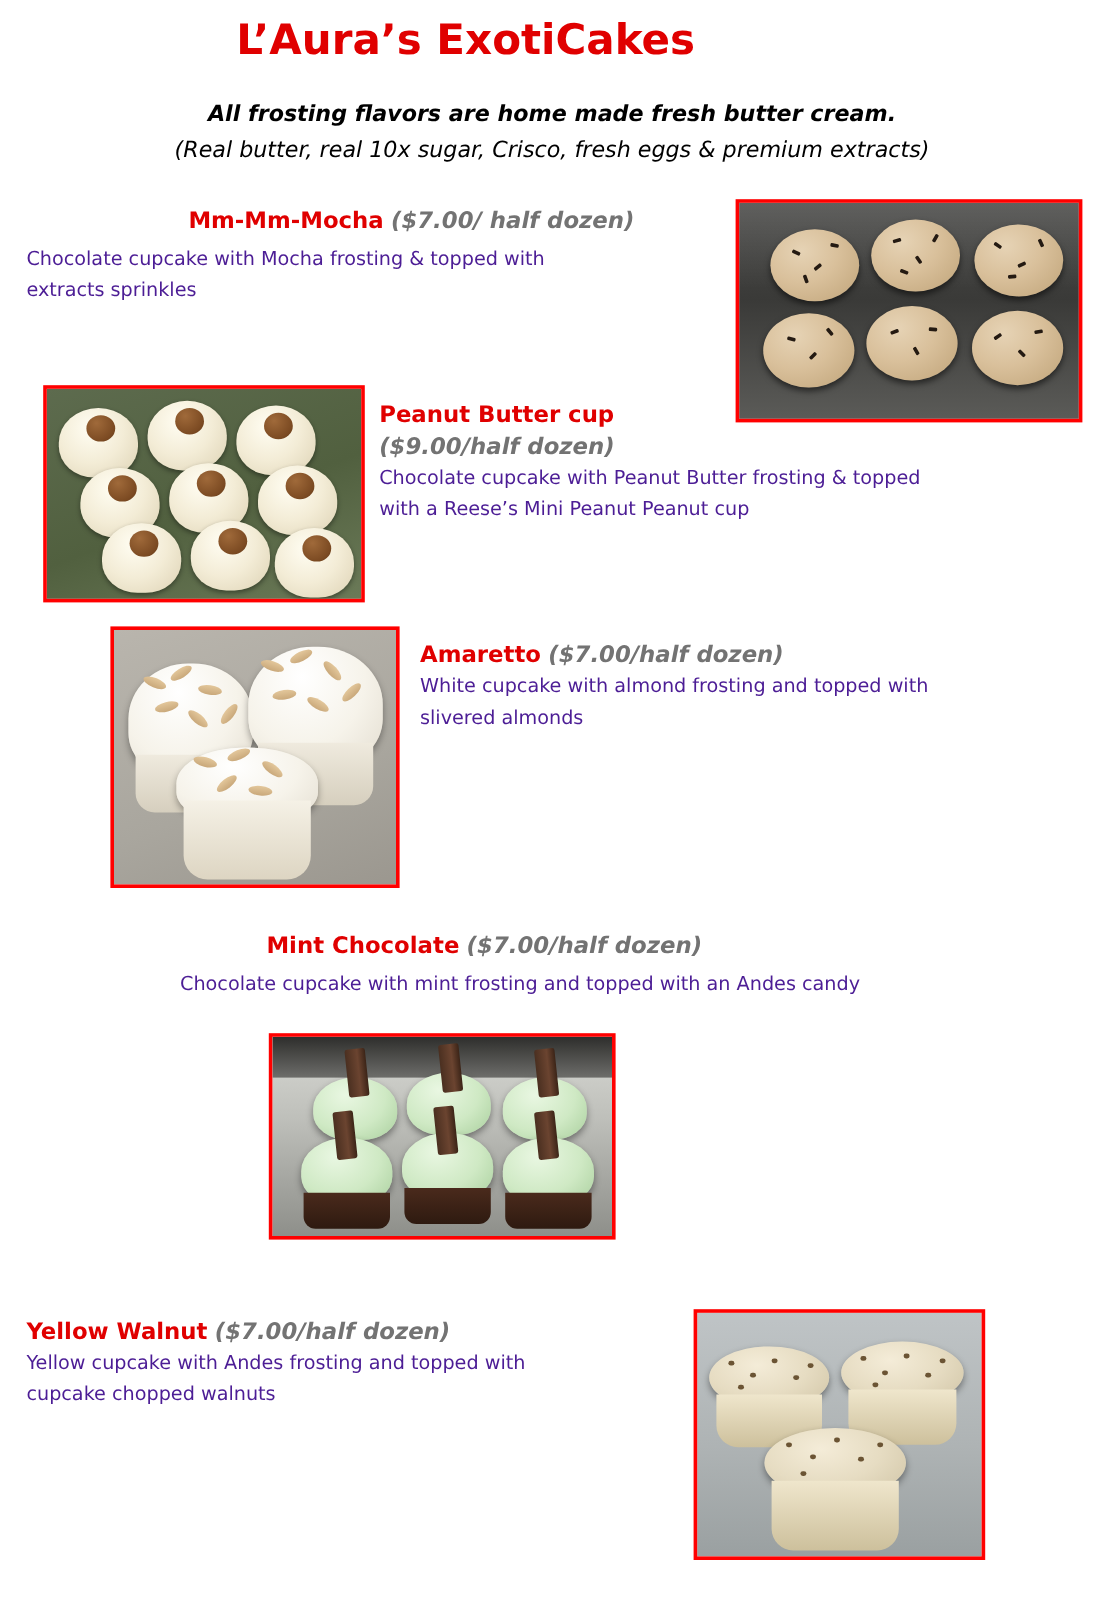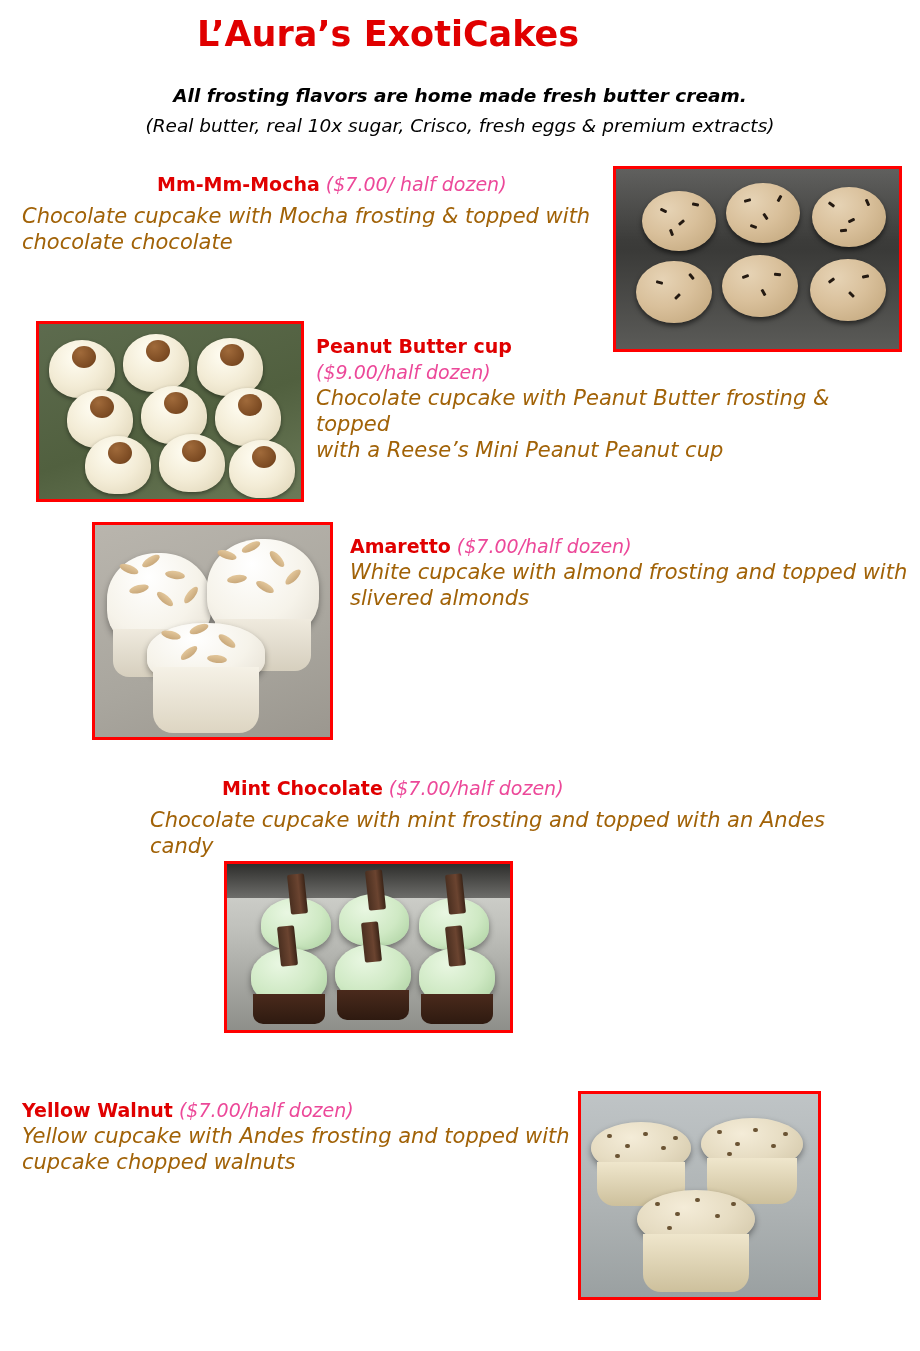--- a/index.html
+++ b/index.html
@@ -57,29 +57,28 @@
     font-style: italic;
     color: #000;
   }
 
   
   .flavor-name {
     color: #e00000;
     font-weight: bold;
   }
   .flavor-price {
-    color: #ec4899;
+    color: #737373;
     font-style: italic;
-    font-weight: normal;
+    font-weight: bold;
   }
   .desc {
-    font-size: 21px;
+    font-size: 16px;
     line-height: 26px;
-    color: #a16207;
-    font-style: italic;
+    color: #4c1d95;
   }
   .head-line {
     font-size: 19px;
     line-height: 26px;
   }
 
   
   .photo {
     position: absolute;
     border: 3px solid #ff0000;
@@ -182,21 +181,21 @@
   <div class="title">L’Aura’s ExotiCakes</div>
   <div class="subtitle1">All frosting flavors are home made fresh butter cream.</div>
   <div class="subtitle2">(Real butter, real 10x sugar, Crisco, fresh eggs &amp; premium extracts)</div>
 
   <div style="position:absolute; top:171px; left:22px; width:570px;">
     <div class="head-line" style="padding-left:135px;">
       <span class="flavor-name">Mm-Mm-Mocha</span>
       <span class="flavor-price" style="font-size:19px;">($7.00/ half dozen)</span>
     </div>
     <div class="desc" style="margin-top:6px;">Chocolate cupcake with Mocha frosting &amp; topped with</div>
-    <div class="desc">chocolate chocolate</div>
+    <div class="desc">extracts sprinkles</div>
   </div>
 
   <div class="photo mocha-bg" style="top:166px; left:613px; width:289px; height:186px;">
     <div class="inner">
 
       <div style="position:absolute; left:0; top:0; width:100%; height:100%; background:linear-gradient(180deg,rgba(255,255,255,.12),rgba(255,255,255,0) 40%);"></div>
 
       <div class="mocha-cup" style="left:26px;  top:22px; width:74px; height:60px;"></div>
       <div class="mocha-cup" style="left:110px; top:14px; width:74px; height:60px;"></div>
       <div class="mocha-cup" style="left:196px; top:18px; width:74px; height:60px;"></div>

